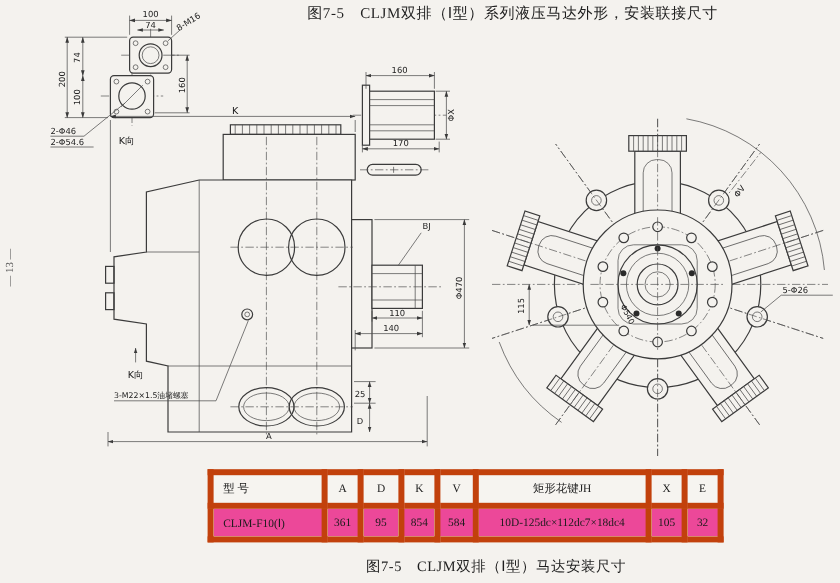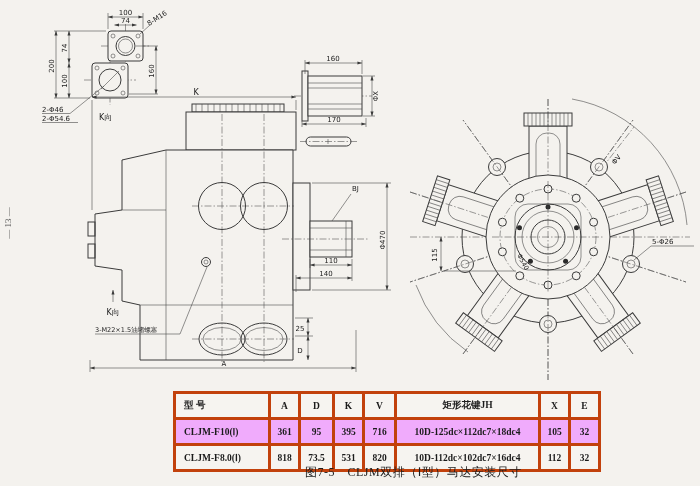--- a/index.html
+++ b/index.html
@@ -5,38 +5,39 @@
   html,body{margin:0;padding:0;background:#e8e6e2;}
   .page{position:relative;width:700px;height:486px;background:#f4f2ee;overflow:hidden;
         font-family:"Liberation Serif",serif;color:#1e1e1e;}
   .title-top{position:absolute;left:256px;top:3px;font-size:12.5px;letter-spacing:.5px;white-space:nowrap;}
   .caption-bottom{position:absolute;left:305px;top:464px;font-size:12px;letter-spacing:.5px;white-space:nowrap;}
   .page-num{position:absolute;left:-8px;top:218px;font-size:9px;color:#555;
             transform:rotate(-90deg);white-space:nowrap;}
   svg.drawing{position:absolute;left:0;top:0;}
   table.spec{position:absolute;left:173px;top:391px;border-collapse:collapse;table-layout:fixed;
              font-size:9.5px;color:#1b1b1b;background:#f6f4f0;}
-  table.spec td{border:3px solid #c2410c;text-align:center;padding:0;height:23px;
-                font-family:"Liberation Serif",serif;overflow:hidden;white-space:nowrap;font-weight:bold;}
+  table.spec td{border:5px solid #c2410c;text-align:center;padding:0;height:23px;
+                font-family:"Liberation Serif",serif;overflow:hidden;white-space:nowrap;}
   table.spec td.model{text-align:left;padding-left:8px;}
-  table.spec tr.shade td{background:#f0abfc;}
+  table.spec tr.shade td{background:#ec4899;}
   text{font-family:"DejaVu Sans",sans-serif;}
   .t{font-size:7px;fill:#222;}
   .t65{font-size:6.5px;fill:#222;}
   .t8{font-size:8px;fill:#1b1b1b;}
   .s1{stroke:#3b3b3b;stroke-width:1;fill:none;}
   .s1f{stroke:#3b3b3b;stroke-width:1;fill:#f4f2ee;}
   .s2{stroke:#4a4a4a;stroke-width:.6;fill:none;}
   .cl{stroke:#4a4a4a;stroke-width:.55;fill:none;stroke-dasharray:7 2 1.5 2;}
 </style>
 </head>
 <body>
 
 <div class="page">
 
+  <div class="title-top">图7-5　CLJM双排（Ⅰ型）系列液压马达外形，安装联接尺寸</div>
   <div class="page-num">— 13 —</div>
 
   <svg class="drawing" width="700" height="385" viewBox="0 0 700 385">
     <defs>
       <marker id="arr" viewBox="0 0 10 10" refX="9.5" refY="5" markerWidth="8" markerHeight="8" orient="auto-start-reverse">
         <path d="M0,1.8 L10,5 L0,8.2 Z" fill="#3a3a3a"></path>
       </marker>
     </defs>
 
     <g>
@@ -306,33 +307,23 @@
       <td>K</td>
       <td>V</td>
       <td>矩形花键JH</td>
       <td>X</td>
       <td>E</td>
     </tr>
     <tr class="shade">
       <td class="model">CLJM-F10(Ⅰ)</td>
       <td>361</td>
       <td>95</td>
-      <td>395</td>
-      <td>716</td>
+      <td>854</td>
+      <td>584</td>
       <td>10D-125dc×112dc7×18dc4</td>
       <td>105</td>
       <td>32</td>
     </tr>
-    <tr>
-      <td class="model">CLJM-F8.0(Ⅰ)</td>
-      <td>818</td>
-      <td>73.5</td>
-      <td>531</td>
-      <td>820</td>
-      <td>10D-112dc×102dc7×16dc4</td>
-      <td>112</td>
-      <td>32</td>
-    </tr>
   </tbody>
     </table>
 
   <div class="caption-bottom">图7-5　CLJM双排（Ⅰ型）马达安装尺寸</div>
 </div>
 
 </body></html>

